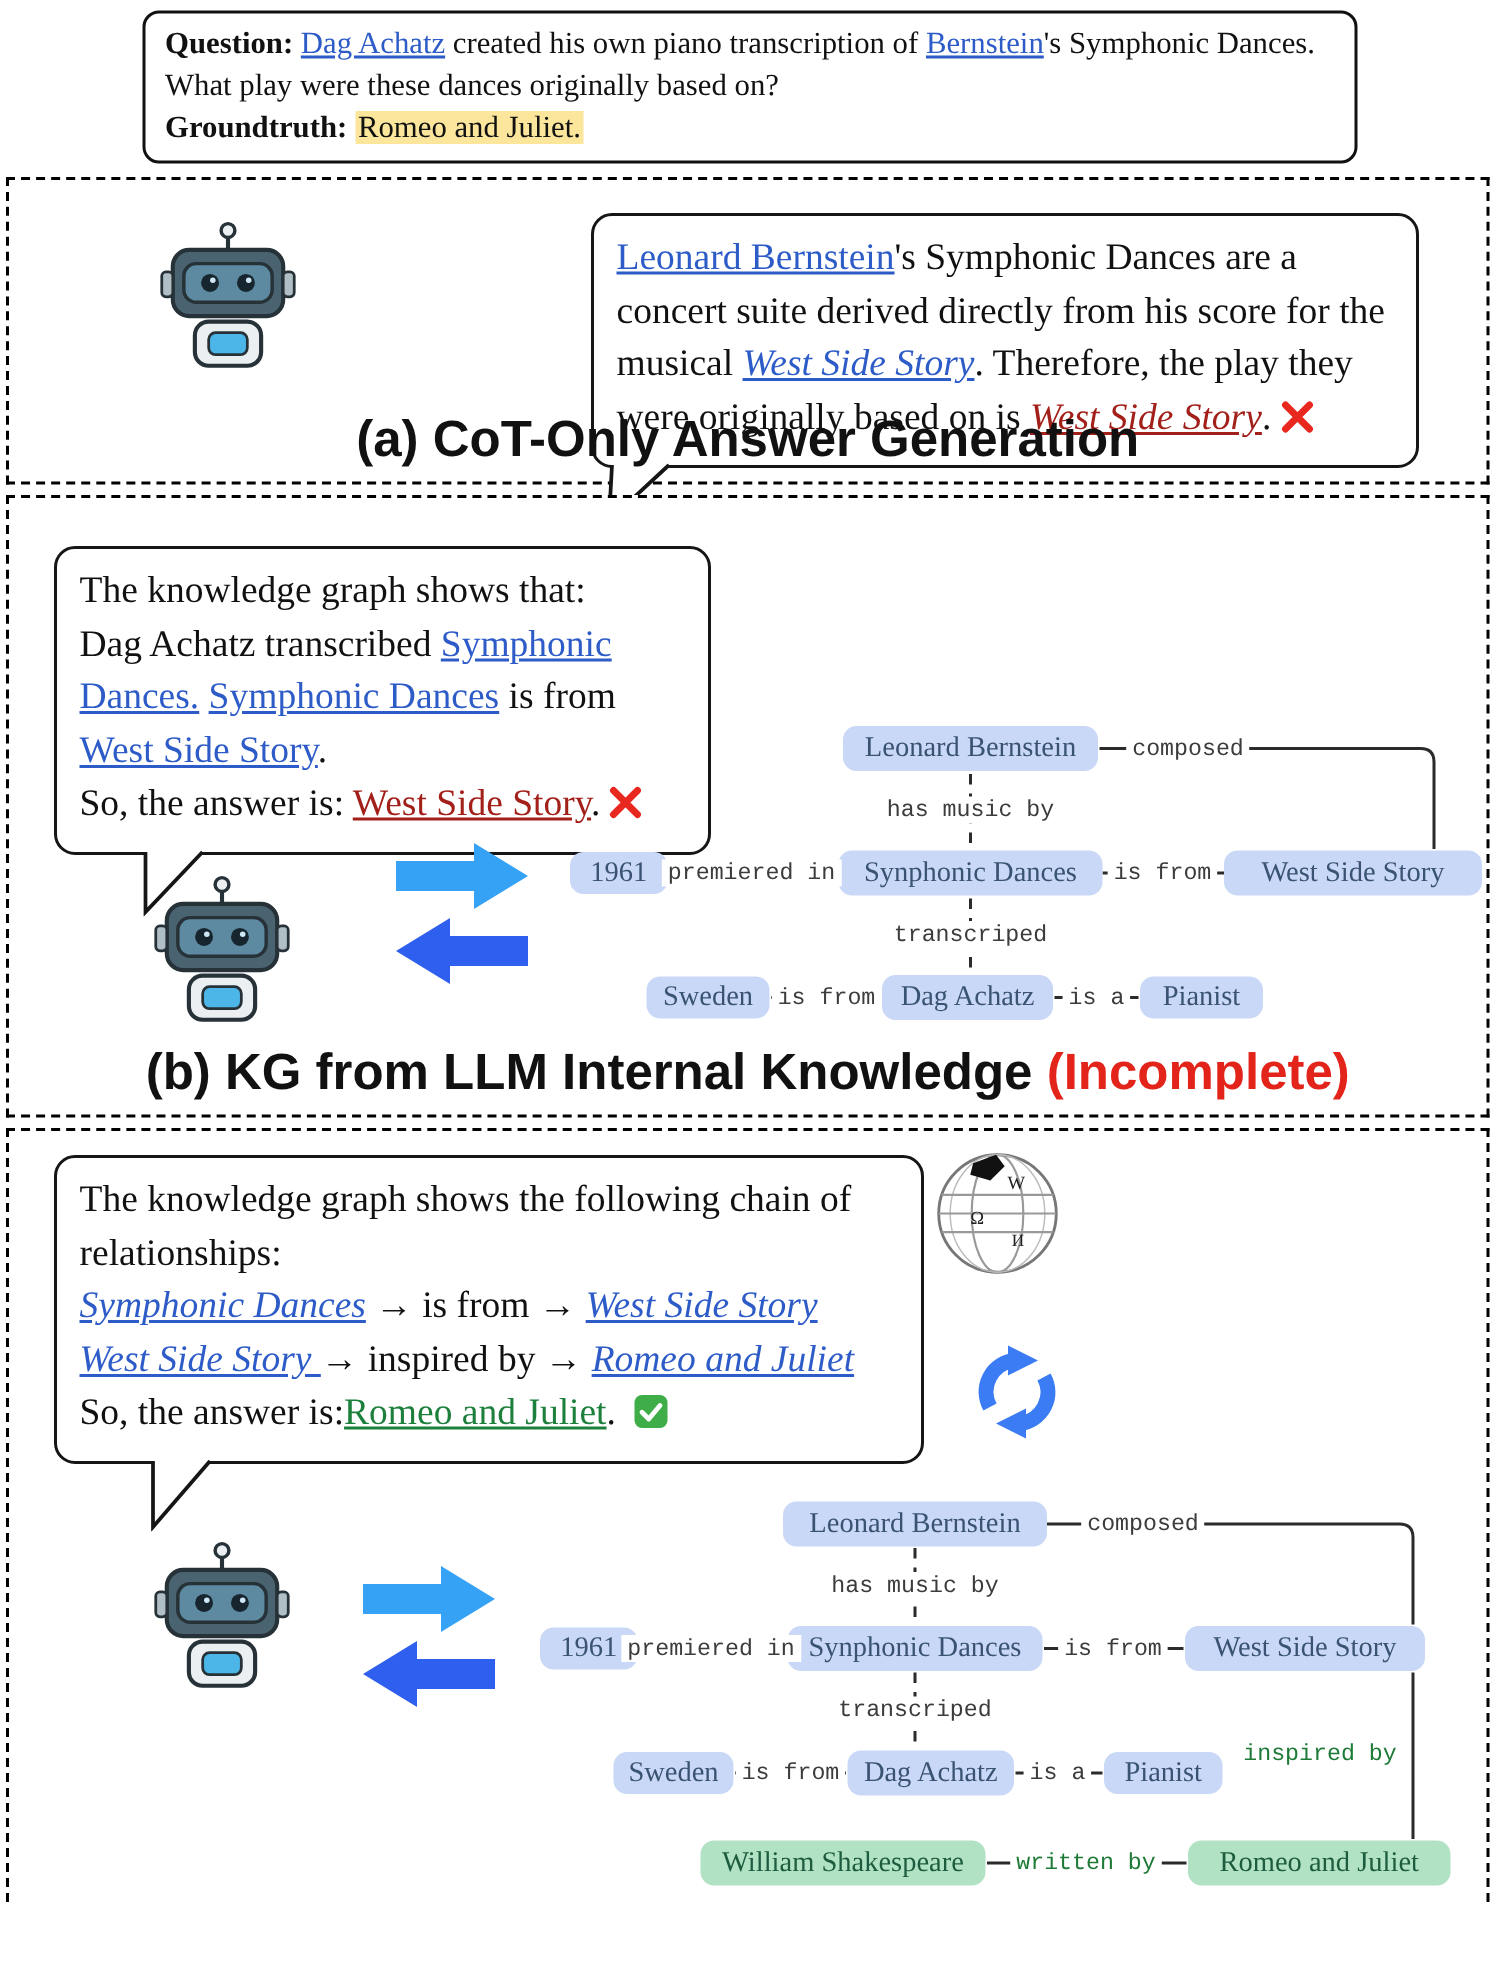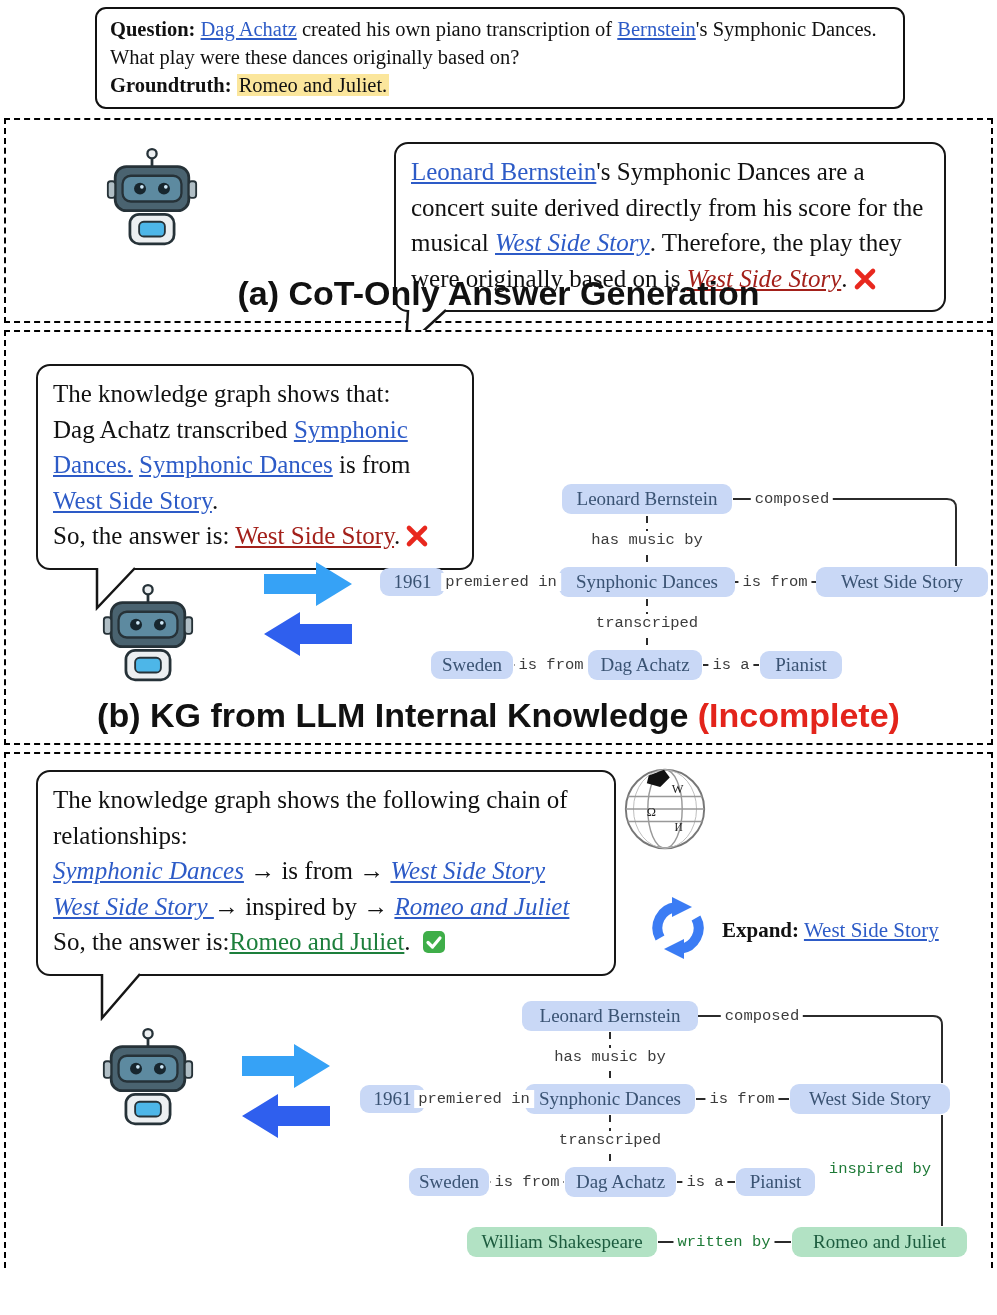--- a/index.html
+++ b/index.html
@@ -186,24 +186,20 @@
 
     <div class="refreshicon" style="left:640px;top:142px">
       <svg viewBox="0 0 64 64" width="64" height="64">
         <path d="M14 42 A 21 21 0 0 1 30 11" fill="none" stroke="#3b7cf4" stroke-width="10"></path>
         <polygon points="26,1 46,11 26,21" fill="#3b7cf4"></polygon>
         <path d="M50 22 A 21 21 0 0 1 34 53" fill="none" stroke="#3b7cf4" stroke-width="10"></path>
         <polygon points="38,43 18,53 38,63" fill="#3b7cf4"></polygon>
       </svg>
     </div>
 
-    <div class="expand" style="left:716px;top:164px">
-      <b>Expand:</b>
-      <span class="lnk">West Side Story</span>
-    </div>
 
     <div class="robot" style="left:96px;top:272px">
       <svg viewBox="0 0 100 108" width="92" height="100">
         <line x1="50" y1="10" x2="50" y2="22" stroke="#263238" stroke-width="3"></line>
         <circle cx="50" cy="8" r="5" fill="#eceff1" stroke="#263238" stroke-width="2.5"></circle>
         <rect x="10" y="22" width="80" height="48" rx="12" fill="#4a6370" stroke="#263238" stroke-width="3"></rect>
         <rect x="2" y="38" width="8" height="18" rx="3" fill="#b0bec5" stroke="#263238" stroke-width="2"></rect>
         <rect x="90" y="38" width="8" height="18" rx="3" fill="#b0bec5" stroke="#263238" stroke-width="2"></rect>
         <rect x="18" y="32" width="64" height="28" rx="9" fill="#5d8aa0" stroke="#263238" stroke-width="2.5"></rect>
         <circle cx="37" cy="46" r="6.5" fill="#17262e"></circle>

